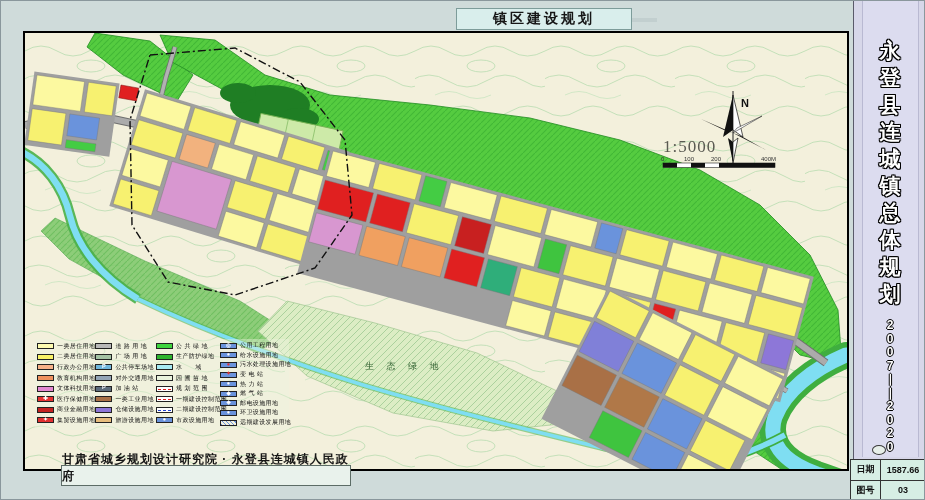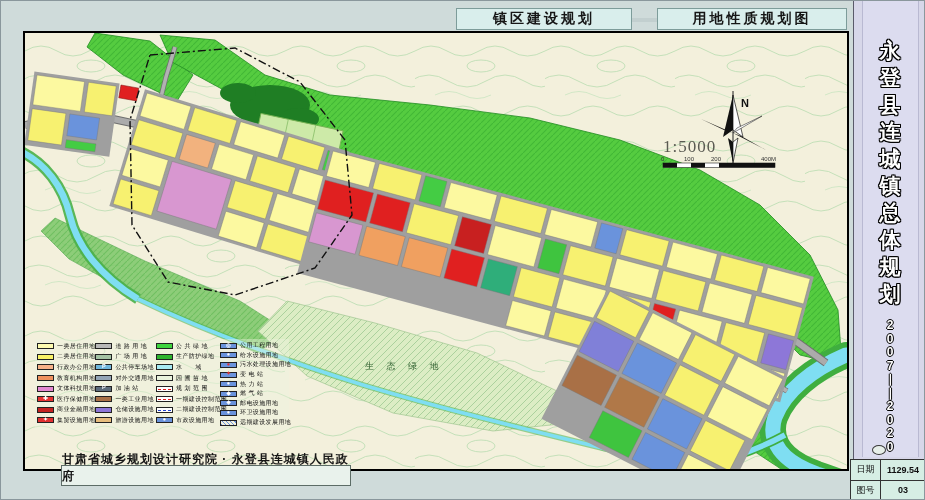--- a/index.html
+++ b/index.html
@@ -52,41 +52,38 @@
 
   .stamp-oval { position:absolute; left:871px; top:444px; width:14px; height:10px;
                 border:1.5px solid #3a3a3a; border-radius:50%; background:#e7efe9; }
 
   
   .info-table { position:absolute; left:849px; top:458px; width:76px; height:42px;
                 border:1px solid #333; display:flex; flex-direction:column; background:#d6eee4; }
   .info-row { flex:1; display:flex; border-bottom:1px solid #333; }
   .info-row:last-child { border-bottom:none; }
   .info-label { width:30px; border-right:1px solid #333; display:flex; align-items:center; justify-content:center;
-                font-size:9px; font-weight:normal; color:#101010; }
+                font-size:9px; font-weight:bold; color:#101010; }
   .info-value { flex:1; display:flex; align-items:center; justify-content:center;
                 font-size:9px; font-weight:bold; color:#101010; }
 
   
   .credit-box { position:absolute; left:60px; top:464px; width:290px; height:21px;
                 background:#e9f2ec; border:1px solid #5c6c66;
                 display:flex; align-items:flex-end; justify-content:center;
                 font-size:12px; font-weight:bold; letter-spacing:1px; color:#161616; }
 </style>
 </head>
 <body>
 
 <div class="sheet">
 
   <div class="title-conn"></div>
   <div class="title-box title-left">
     <span>镇区建设规划</span>
-  </div>
-  <div class="title-box title-right">
-    <span>用地性质规划图</span>
   </div>
 
   <div class="map-frame">
     <svg width="822" height="436" viewBox="0 0 822 436" xmlns="http://www.w3.org/2000/svg">
       <defs>
         <pattern id="contour" width="130" height="95" patternUnits="userSpaceOnUse">
           <path d="M0 18 Q16 8 32 18 T64 18 T96 18 T130 18" fill="none" stroke="#b7dcb0" stroke-width="0.8"></path>
           <path d="M-5 48 Q14 36 33 48 T71 48 T109 48 T140 48" fill="none" stroke="#b7dcb0" stroke-width="0.8"></path>
           <path d="M0 78 Q16 88 32 78 T64 78 T96 78 T130 78" fill="none" stroke="#b7dcb0" stroke-width="0.8"></path>
           <ellipse cx="66" cy="33" rx="14" ry="6" fill="none" stroke="#b7dcb0" stroke-width="0.8"></ellipse>
@@ -487,21 +484,21 @@
         <div class="char">2</div>
         <div class="char">0</div>
       </div>
   </div>
 
   <div class="stamp-oval"></div>
 
   <div class="info-table">
     <div class="info-row">
       <div class="info-label">日期</div>
-      <div class="info-value">1129.54</div>
+      <div class="info-value">1587.66</div>
     </div>
     <div class="info-row">
       <div class="info-label">图号</div>
       <div class="info-value">03</div>
     </div>
   </div>
 
   <div class="credit-box">
     <span>甘肃省城乡规划设计研究院 · 永登县连城镇人民政府</span>
   </div>

